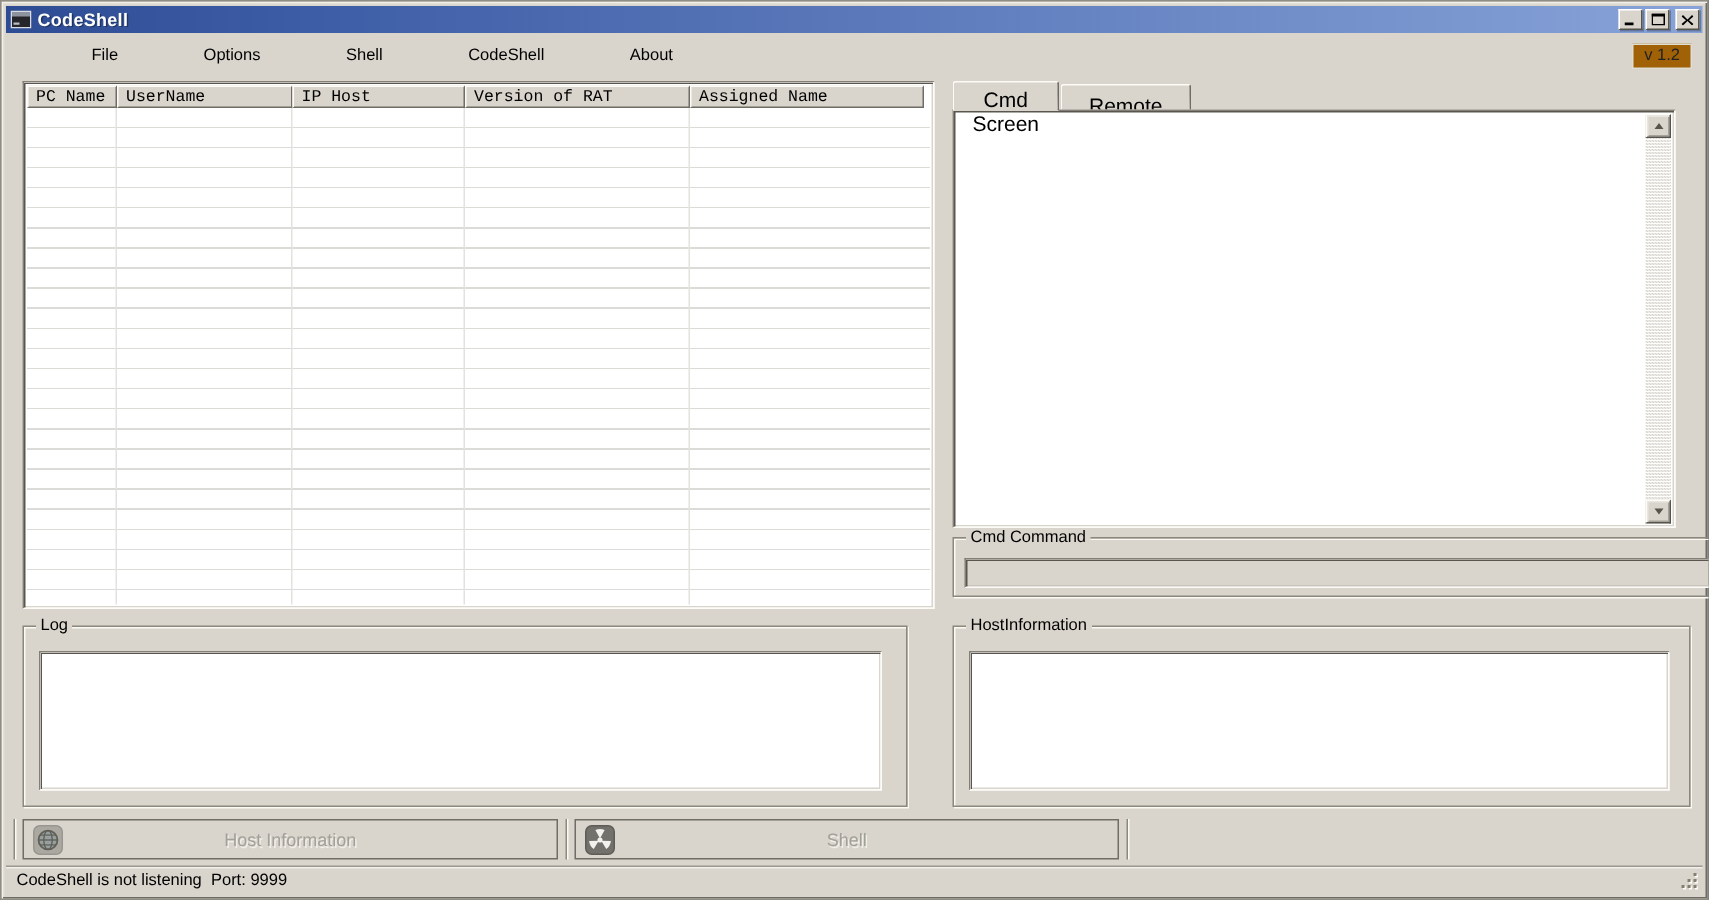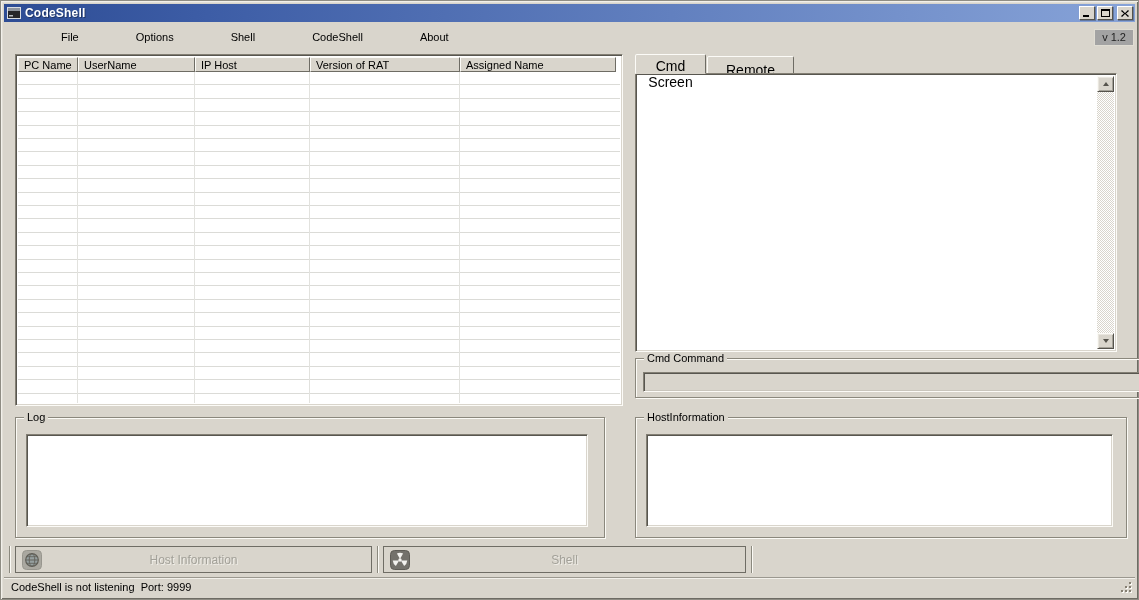--- a/index.html
+++ b/index.html
@@ -28,34 +28,34 @@
   }
   .win-btn.close { margin-left:2px; }
 
   
   .menubar {
     position:absolute; left:4px; top:24px; right:4px; height:24px;
     display:flex; align-items:center; padding-left:16px; font-size:11px; color:#000;
   }
   .menu-item { padding:2px 4px; margin-right:13px; cursor:default;margin-left:36px; }
   .version-badge {
-    margin-left:auto; background:#a3a3a3; padding:1px 7px 2px;
+    margin-left:auto; margin-right:6px; background:#a16207; padding:1px 7px 2px;
     font-size:11px; color:#222; border:1px solid #e0ddd3;
   }
 
   
   .sunken {
     background:#fff;
     border:1px solid; border-color:#837f74 #fcfbf7 #fcfbf7 #837f74;
     box-shadow: inset 1px 1px 0 #58564f, inset -1px -1px 0 #d9d5cc;
   }
 
   
   .hosts-table { position:absolute; left:14px; top:53px; width:608px; height:352px; background:#fff; }
-  .table-header { position:absolute; left:2px; top:2px; right:6px; height:16px; display:flex; }
+  .table-header { position:absolute; left:2px; top:2px; right:6px; height:16px; display:flex;font-family:Liberation Mono, monospace; }
   .th {
     height:15px; background:#d9d5cc; font-size:11px; color:#000;
     padding:1px 0 0 5px; overflow:hidden; white-space:nowrap;
     border:1px solid; border-color:#fcfbf7 #6e6c64 #6e6c64 #fcfbf7;
   }
   .table-body {
     position:absolute; left:2px; top:17px; right:2px; bottom:2px; background:#fff;
     background-image: repeating-linear-gradient(to bottom, transparent 0 12.4px, #dbdbd7 12.4px 13.4px);
   }
   .vline { position:absolute; top:0; bottom:0; width:1px; background:#e2e2de; }

